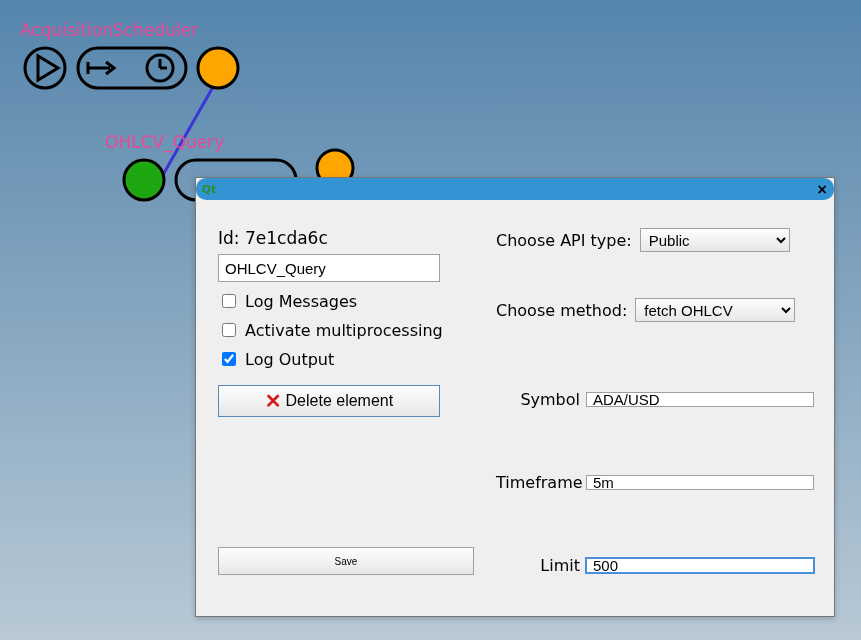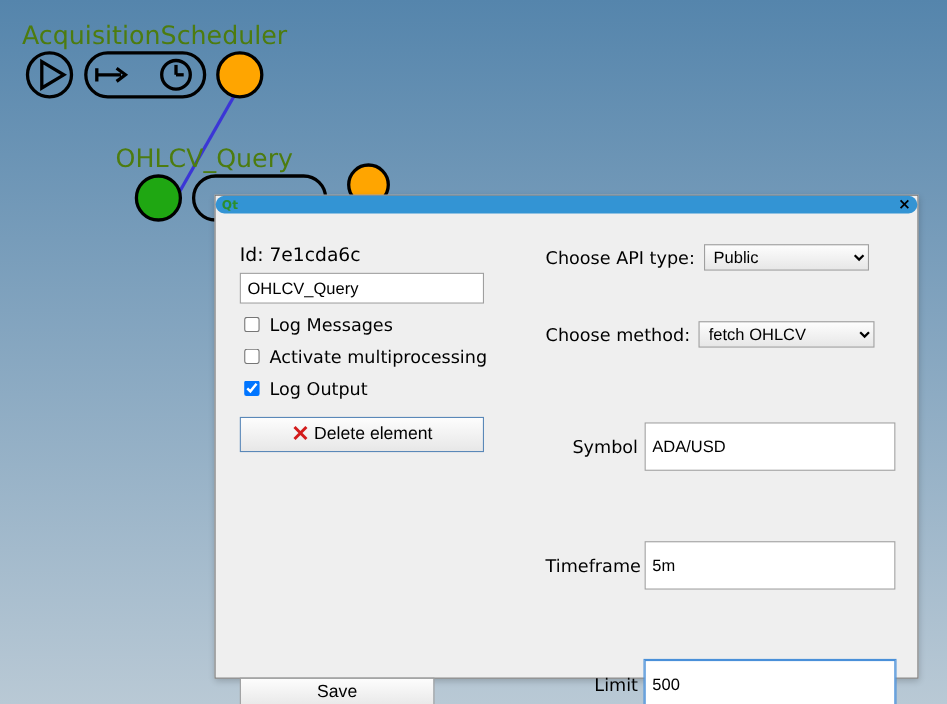--- a/index.html
+++ b/index.html
@@ -13,22 +13,22 @@
     background: linear-gradient(to bottom, #5585ac 0%, #b9c9d5 100%);
     position: relative;
   }
   .canvas {
     position: absolute;
     top: 0; left: 0;
     width: 861px; height: 640px;
   }
   .node-label {
     position: absolute;
-    font-size: 23px;
-    color: #4d7c0f;
+    font-size: 17px;
+    color: #ec4899;
   }
   .pill-outline {
     stroke: #000; stroke-width: 3; fill: none;
   }
   .circle-outline {
     stroke: #000; stroke-width: 3; fill: none;
   }
   .circle-orange {
     stroke: #000; stroke-width: 3; fill: #ffa500;
   }
@@ -112,40 +112,40 @@
     cursor: pointer;
   }
   .delete-btn .x {
     color: #d31b1b;
     font-weight: bold;
     font-size: 20px;
     line-height: 1;
     font-family: Georgia, serif;
   }
   .save-btn {
-    width: 177px; height: 28px;
+    width: 256px; height: 28px;
     border: 1px solid #9f9f9f;
     background: linear-gradient(to bottom, #fdfdfd, #e7e7e7);
-    font-size: 16px;
+    font-size: 10px;
     cursor: pointer;
   }
   .form-row {
     display: flex; align-items: center;
     gap: 8px;
   }
   .form-row .lbl { white-space: nowrap; font-size: 16px; }
   .sel {
     height: 24px;
     border: 1px solid #9f9f9f;
     background: linear-gradient(to bottom, #fdfdfd, #e7e7e7);
     font-size: 15px;
     padding: 2px 4px;
   }
   .inp {
-    height: 44px;
+    height: 15px;
     border: 1px solid #9f9f9f;
     background: #fff;
     font-size: 15px;
     padding: 2px 6px;
     flex: 1;
   }
   .inp.focused {
     border: 1px solid #4a90d9;
     outline: 1px solid #4a90d9;
   }

